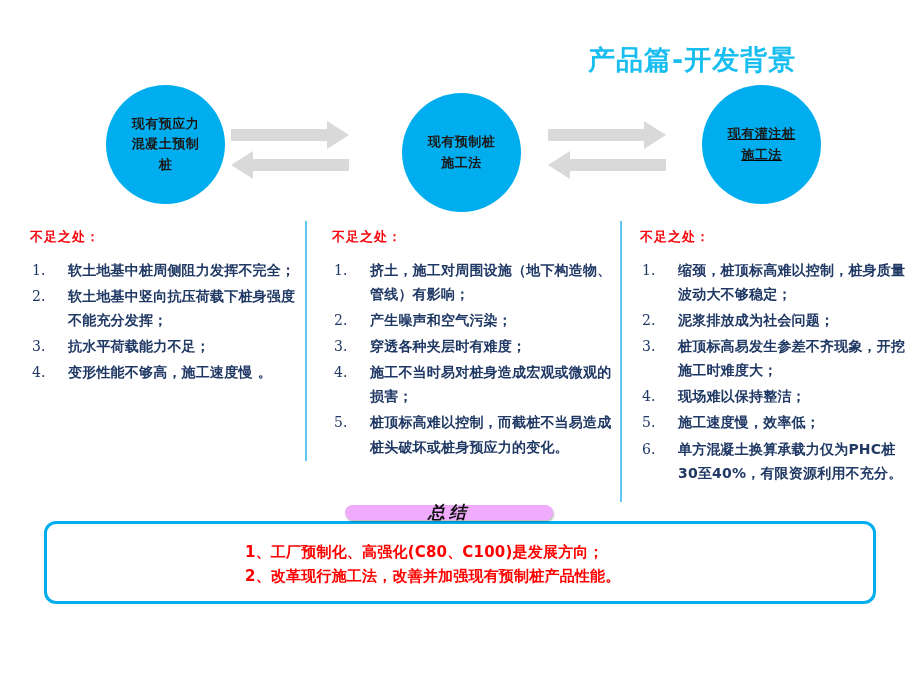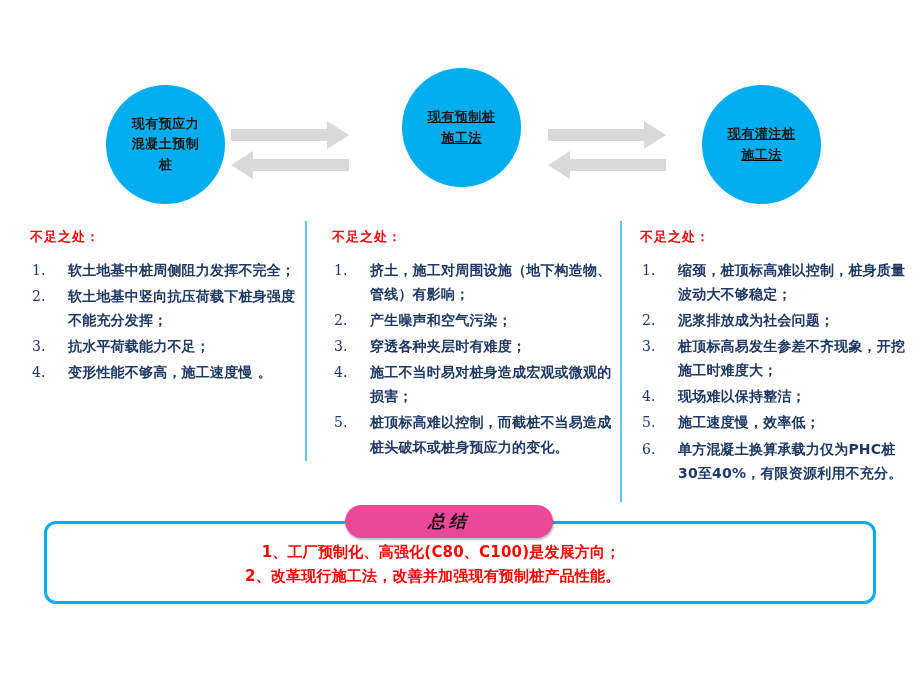--- a/index.html
+++ b/index.html
@@ -45,21 +45,21 @@
   .circle .circle-label {
     color: #1a1a1a;
     font-weight: bold;
     font-size: 13px;
     line-height: 1.55;
     white-space: pre-line;
     letter-spacing: 0.5px;
   }
 
   #circle-1 { left: 106px; top: 85px;  width: 119px; height: 119px; align-items: center; }
-  #circle-2 { left: 402px; top: 68px;  width: 119px; height: 119px; text-decoration: underline; }
+  #circle-2 { left: 402px; top: 93px;  width: 119px; height: 119px; }
   #circle-3 { left: 702px; top: 85px;  width: 119px; height: 119px; text-decoration: underline; }
 
   #circle-1 .circle-label { width: 96px; }
   #circle-2 .circle-label { width: 96px; }
   #circle-3 .circle-label { width: 96px; }
 
   
   .arrow-pair {
     position: absolute;
     width: 118px;
@@ -134,22 +134,22 @@
     border: 3px solid #00aeef;
     border-radius: 12px;
     background: #ffffff;
   }
 
   #summary-pill {
     position: absolute;
     left: 345px;
     top: 505px;
     width: 208px;
-    height: 33px;
-    background: #ec4899;
+    height: 15px;
+    background: #f0abfc;
     border-radius: 17px;
     display: flex;
     align-items: center;
     justify-content: center;
     box-shadow: 1px 2px 2px rgba(0,0,0,0.25);
   }
   #summary-pill .pill-label {
     color: #111111;
     font-weight: bold;
     font-size: 17px;
@@ -161,27 +161,28 @@
     position: absolute;
     left: 245px;
     top: 541px;
     color: #ff0000;
     font-weight: bold;
     font-size: 15px;
     line-height: 1.58;
     letter-spacing: 0.2px;
     font-family: "DejaVu Sans", "Liberation Sans", sans-serif;
   }
-  #summary-lines .sum-line { white-space: nowrap; text-align: right; }
+  #summary-lines .sum-line { white-space: nowrap; }
 </style>
 </head>
 <body>
 
 <div id="slide">
 
+  <div class="slide-title">产品篇-开发背景</div>
 
   <div class="circle" id="circle-1">
     <span class="circle-label">现有预应力
 混凝土预制
 桩</span>
   </div>
 
   <div class="circle" id="circle-2">
     <span class="circle-label">现有预制桩
 施工法</span>

